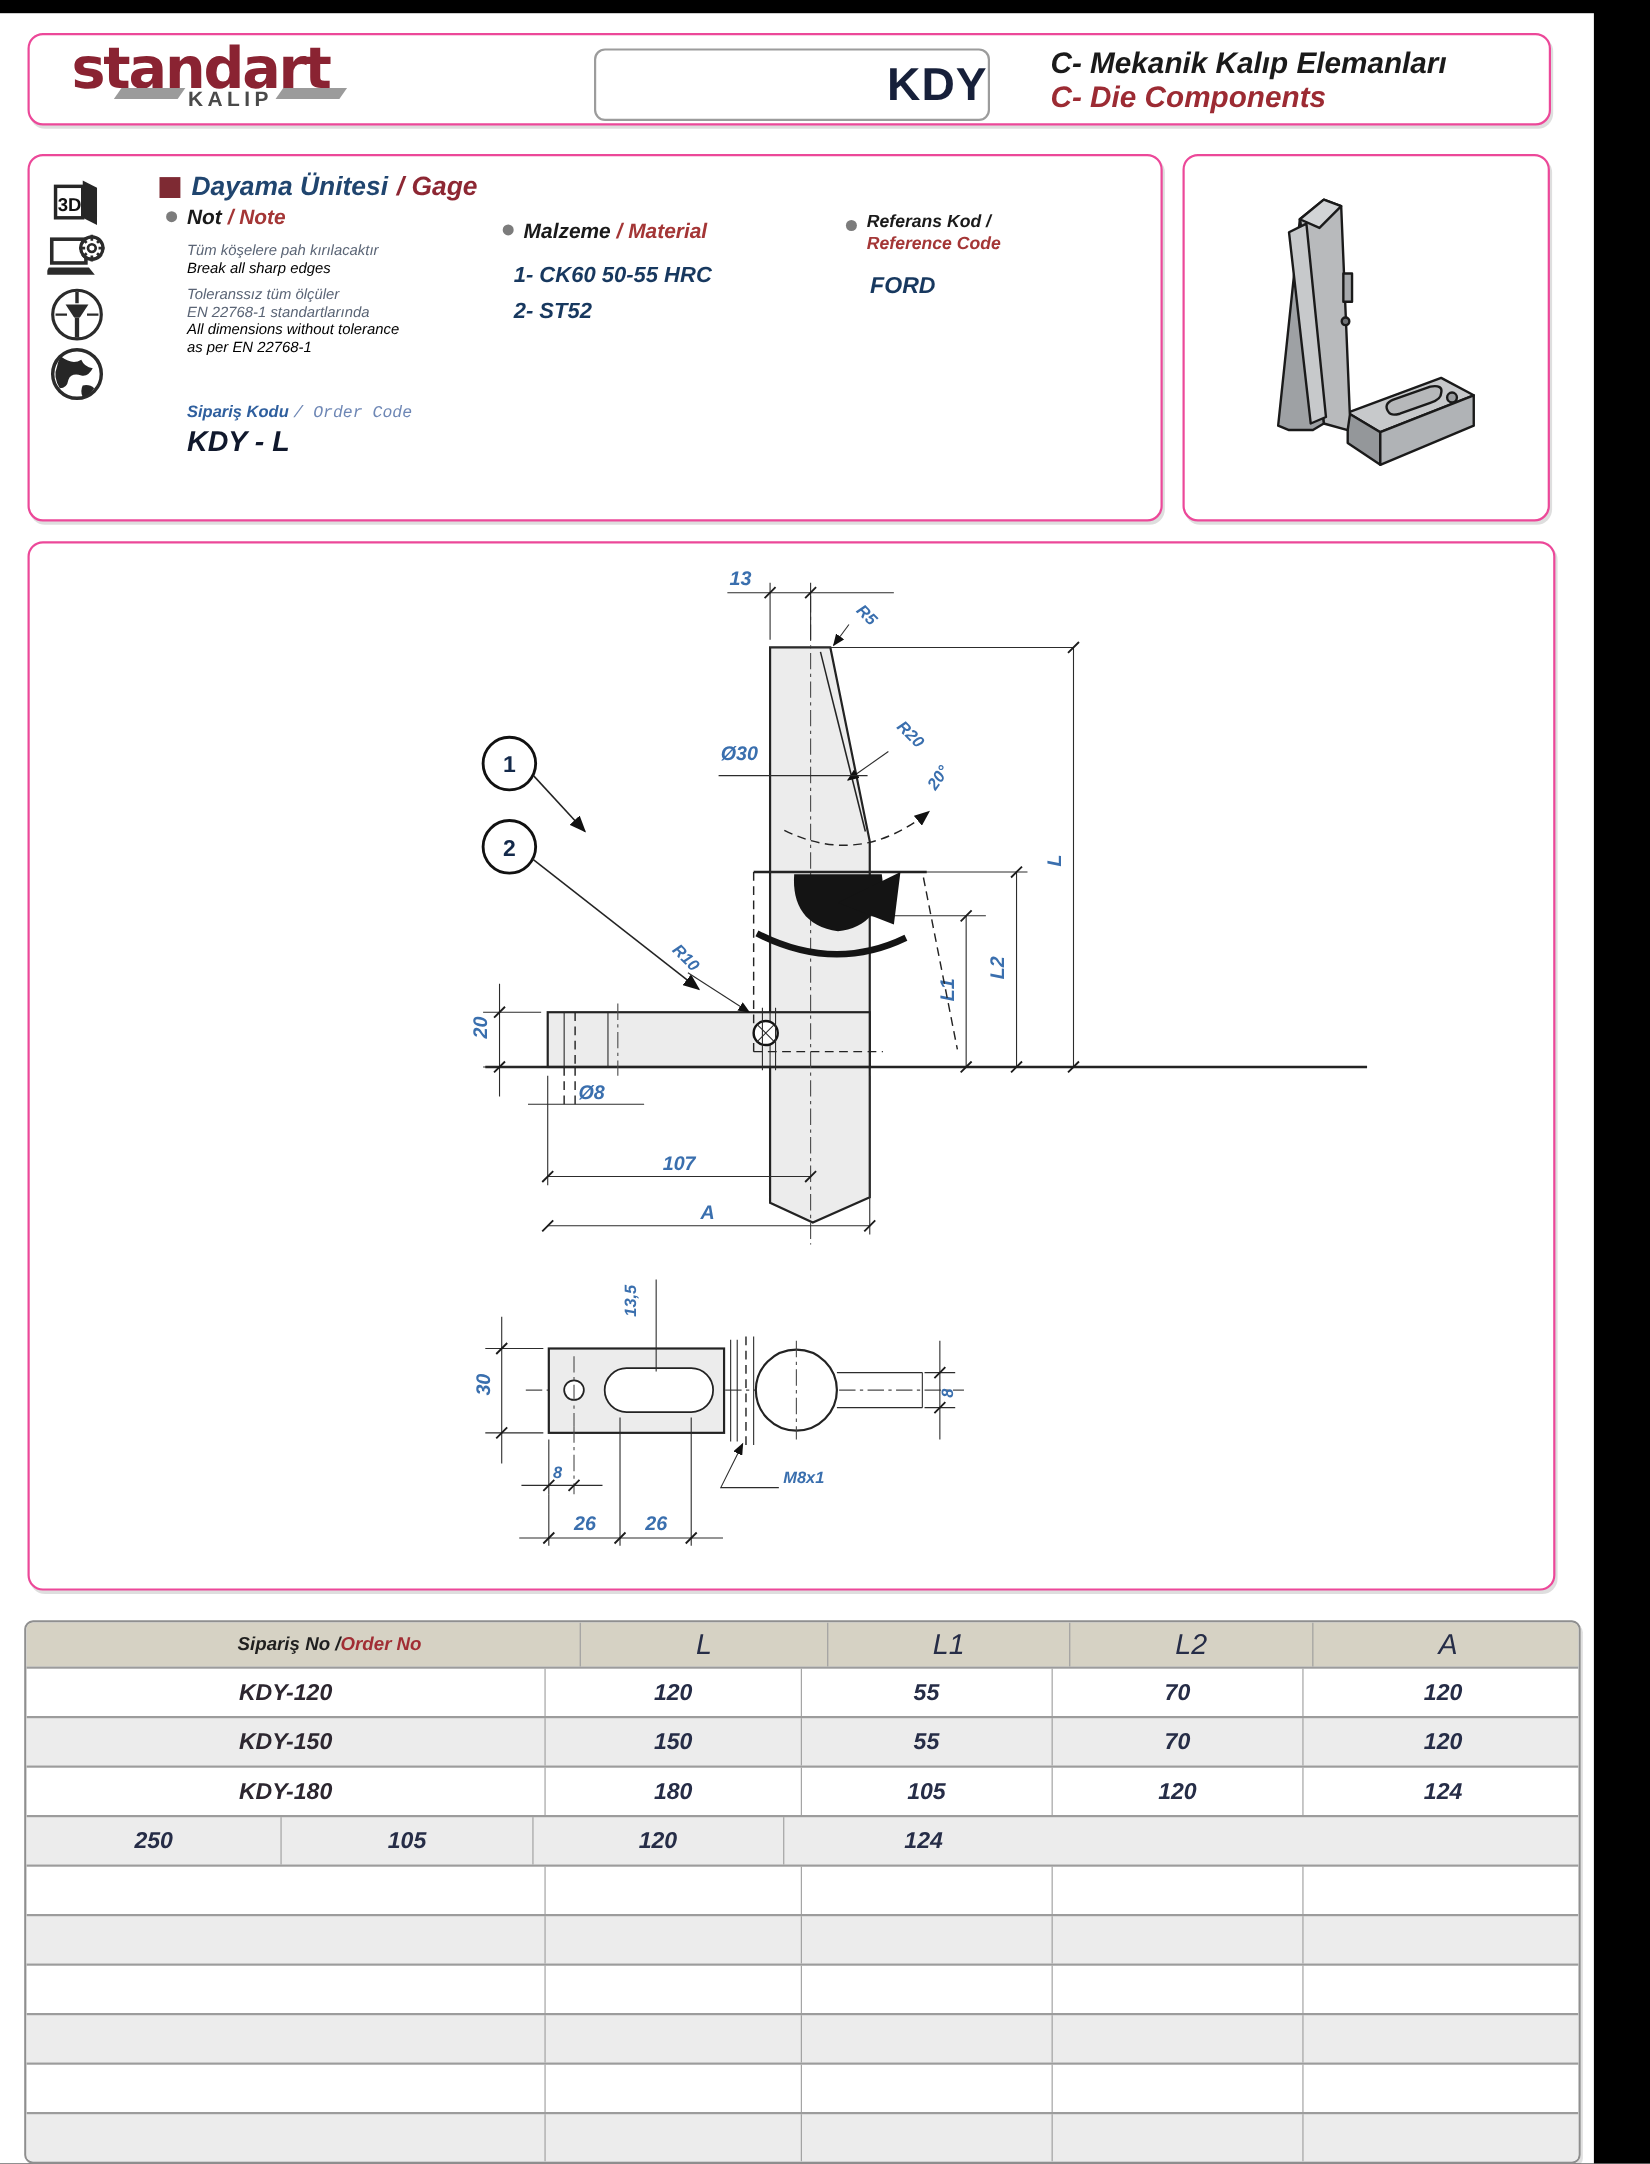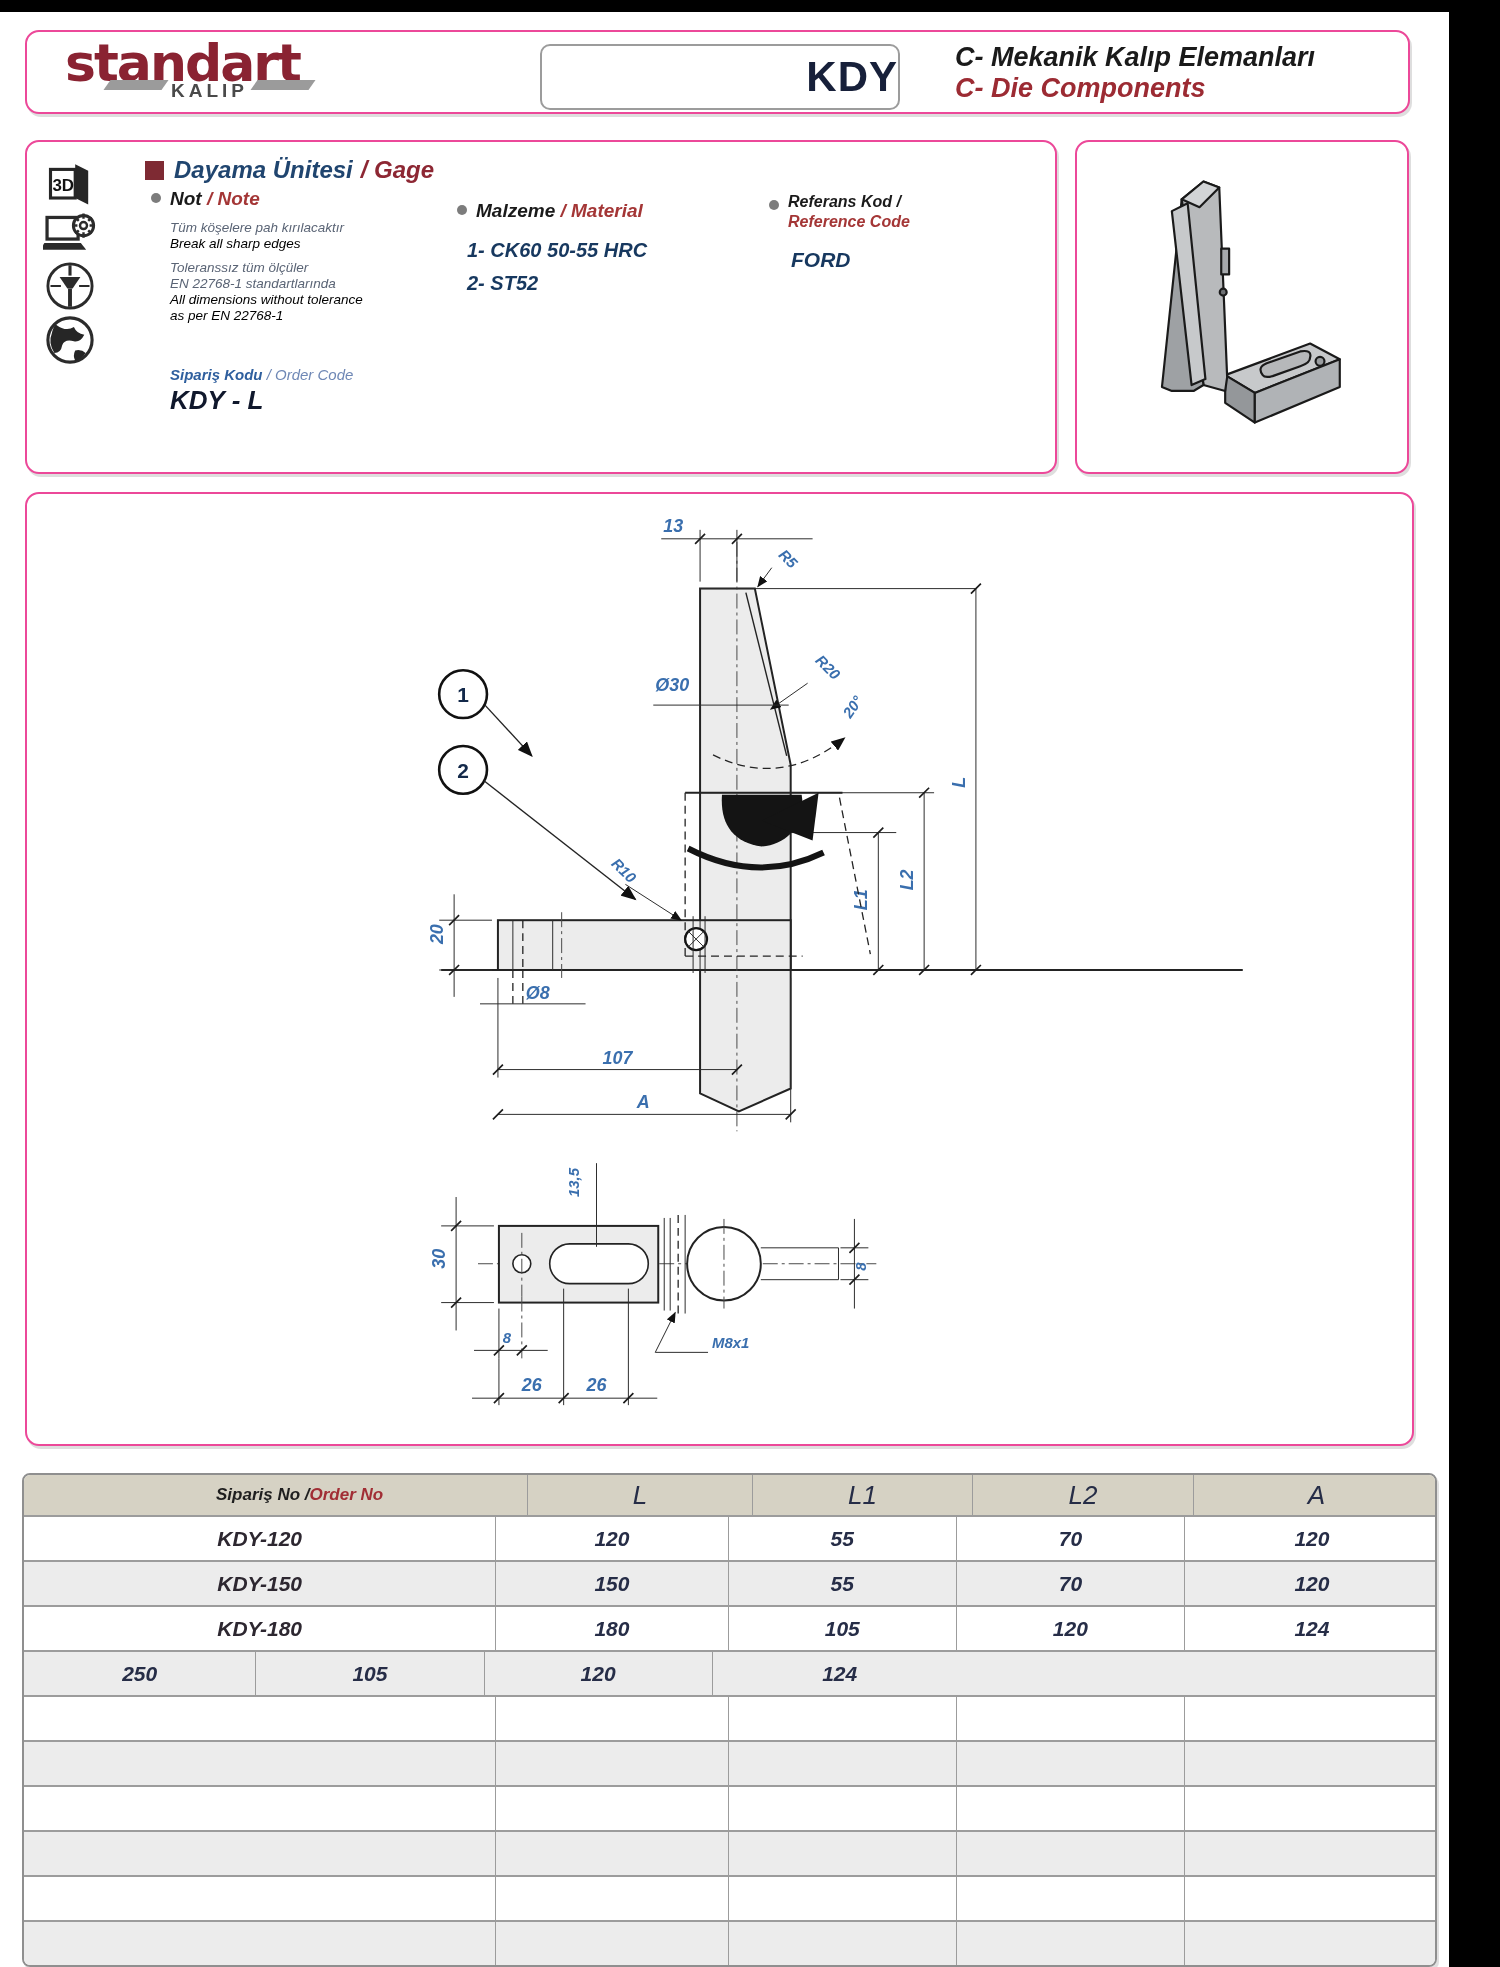--- a/index.html
+++ b/index.html
@@ -34,21 +34,21 @@
   .title-tr{font-size:24px;font-weight:bold;font-style:italic;color:#20456f;}
   .title-en{font-size:24px;font-weight:bold;font-style:italic;color:#8d2733;}
   .bullet{display:inline-block;width:10px;height:10px;border-radius:50%;background:#7c7c7c;margin-right:9px;vertical-align:2px;}
   .lbl{font-size:19px;font-weight:bold;font-style:italic;}
   .lbl .tr{color:#1a1a1a;} .lbl .en{color:#a43636;}
   .note-col{position:absolute;left:124px;top:46px;width:280px;}
   .note-lines{margin-top:10px;margin-left:19px;font-size:13.5px;font-style:italic;line-height:16px;}
   .nt{color:#5a6475;} .ne{color:#000000;font-style:italic;}
   .gap{height:8px;}
   .order-lbl{margin-top:42px;margin-left:19px;font-size:15px;font-weight:bold;font-style:italic;}
-  .order-lbl .tr{color:#2f5f9e;} .order-lbl .en{color:#6e87b5;font-weight:normal;}
+  .order-lbl .tr{color:#2f5f9e;} .order-lbl .en{color:#6e87b5;font-weight:normal;font-family:Liberation Mono, monospace;}
   .order-val{margin-left:19px;font-size:26px;font-weight:bold;font-style:italic;color:#10182c;margin-top:2px;}
   .mat-col{position:absolute;left:430px;top:58px;width:300px;}
   .mat-items{margin-top:12px;margin-left:10px;font-size:20px;font-weight:bold;font-style:italic;color:#17385f;line-height:33px;}
   .ref-col{position:absolute;left:742px;top:50px;width:240px;}
   .ref-lbl{font-size:16px;font-weight:bold;font-style:italic;line-height:20px;}
   .ref-lbl .tr{color:#1a1a1a;} .ref-lbl .en{color:#a43636;}
   .ref-val{margin-top:16px;margin-left:22px;font-size:21px;font-weight:bold;font-style:italic;color:#17385f;}
 
   
   .model{left:1075px;top:140px;width:330px;height:330px;}

